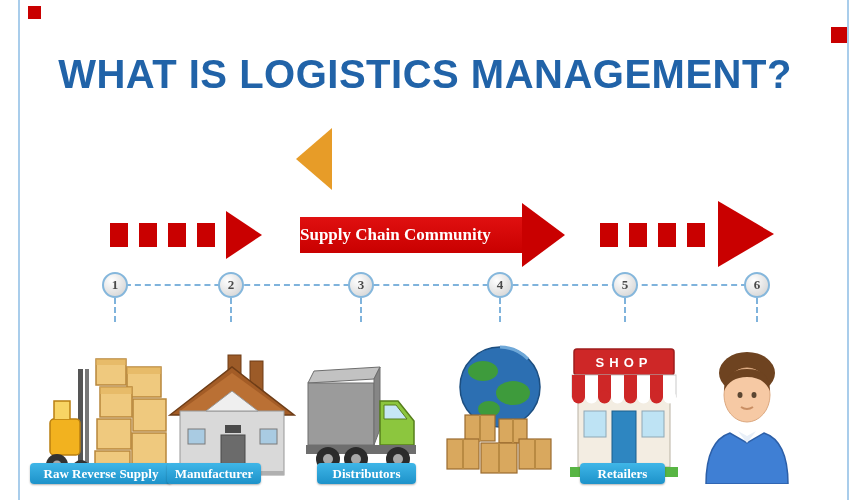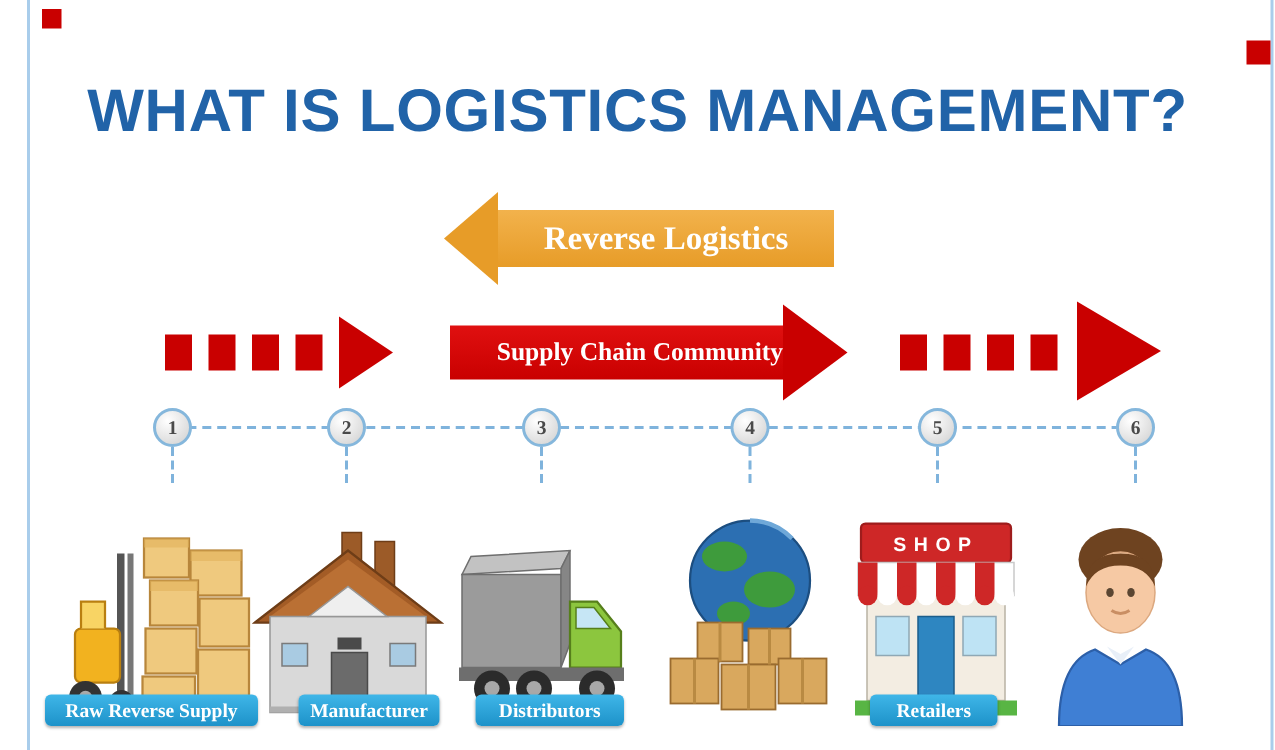--- a/index.html
+++ b/index.html
@@ -21,21 +21,21 @@
               background:linear-gradient(180deg,#F2B24C,var(--reverse-arrow-color,#E79C28));
               color:#fff; font-family:"Liberation Serif", serif; font-weight:bold;
               font-size:22px; line-height:38px; text-align:center; }
   .rev-head { position:absolute; left:296px; top:128px; width:0; height:0;
               border-top:31px solid transparent; border-bottom:31px solid transparent;
               border-right:36px solid var(--reverse-arrow-color,#E79C28); }
 
   .sup-body { position:absolute; left:300px; top:217px; width:222px; height:36px;
               background:linear-gradient(180deg,#E01010,var(--supply-arrow-color,#C90000));
               color:#fff; font-family:"Liberation Serif", serif; font-weight:bold;
-              font-size:17px; line-height:36px; text-align:right; }
+              font-size:17px; line-height:36px; text-align:left; }
   .sup-head { position:absolute; left:522px; top:203px; width:0; height:0;
               border-top:32px solid transparent; border-bottom:32px solid transparent;
               border-left:43px solid var(--supply-arrow-color,#C90000); }
   .dash { position:absolute; top:223px; width:18px; height:24px;
           background:var(--supply-arrow-color,#C90000); }
   .head-sm { position:absolute; left:226px; top:211px; width:0; height:0;
              border-top:24px solid transparent; border-bottom:24px solid transparent;
              border-left:36px solid var(--supply-arrow-color,#C90000); }
   .head-lg { position:absolute; left:718px; top:201px; width:0; height:0;
              border-top:33px solid transparent; border-bottom:33px solid transparent;
@@ -65,21 +65,20 @@
 <div class="canvas">
 
   <div class="edge left"></div>
   <div class="edge right"></div>
   <div class="sq tl"></div>
   <div class="sq tr"></div>
 
   <h1 class="title">WHAT IS LOGISTICS MANAGEMENT?</h1>
 
   <div class="rev-head"></div>
-  <div class="rev-body">Reverse Logistics</div>
 
   <div class="dash" style="left:110px"></div>
   <div class="dash" style="left:139px"></div>
   <div class="dash" style="left:168px"></div>
   <div class="dash" style="left:197px"></div>
   <div class="head-sm"></div>
 
   <div class="sup-body">Supply Chain Community</div>
   <div class="sup-head"></div>
 
@@ -221,17 +220,17 @@
       <path d="M24 52 Q24 30 47 30 Q70 30 70 52 Q64 38 47 38 Q30 38 24 52 Z" fill="#6E4320"></path>
       <ellipse cx="40" cy="56" rx="2.5" ry="3" fill="#5B4632"></ellipse>
       <ellipse cx="54" cy="56" rx="2.5" ry="3" fill="#5B4632"></ellipse>
       <path d="M41 68 Q47 72 53 68" stroke="#C98E63" fill="none" stroke-width="2"></path>
       <path d="M6 145 Q6 102 30 94 L47 104 L64 94 Q88 102 88 145 Z" fill="#3F7FD4" stroke="#2C5FA8" stroke-width="1.5"></path>
       <path d="M38 92 L47 104 L56 92 L47 97 Z" fill="#E8EFF8"></path>
     </svg>
   </div>
 
   <div class="stage-label" style="left:30px;width:142px">Raw Reverse Supply</div>
-  <div class="stage-label" style="left:199px;width:94px">Manufacturer</div>
+  <div class="stage-label" style="left:167px;width:94px">Manufacturer</div>
   <div class="stage-label" style="left:317px;width:99px">Distributors</div>
   <div class="stage-label" style="left:580px;width:85px">Retailers</div>
 
 </div>
 
 </body></html>

